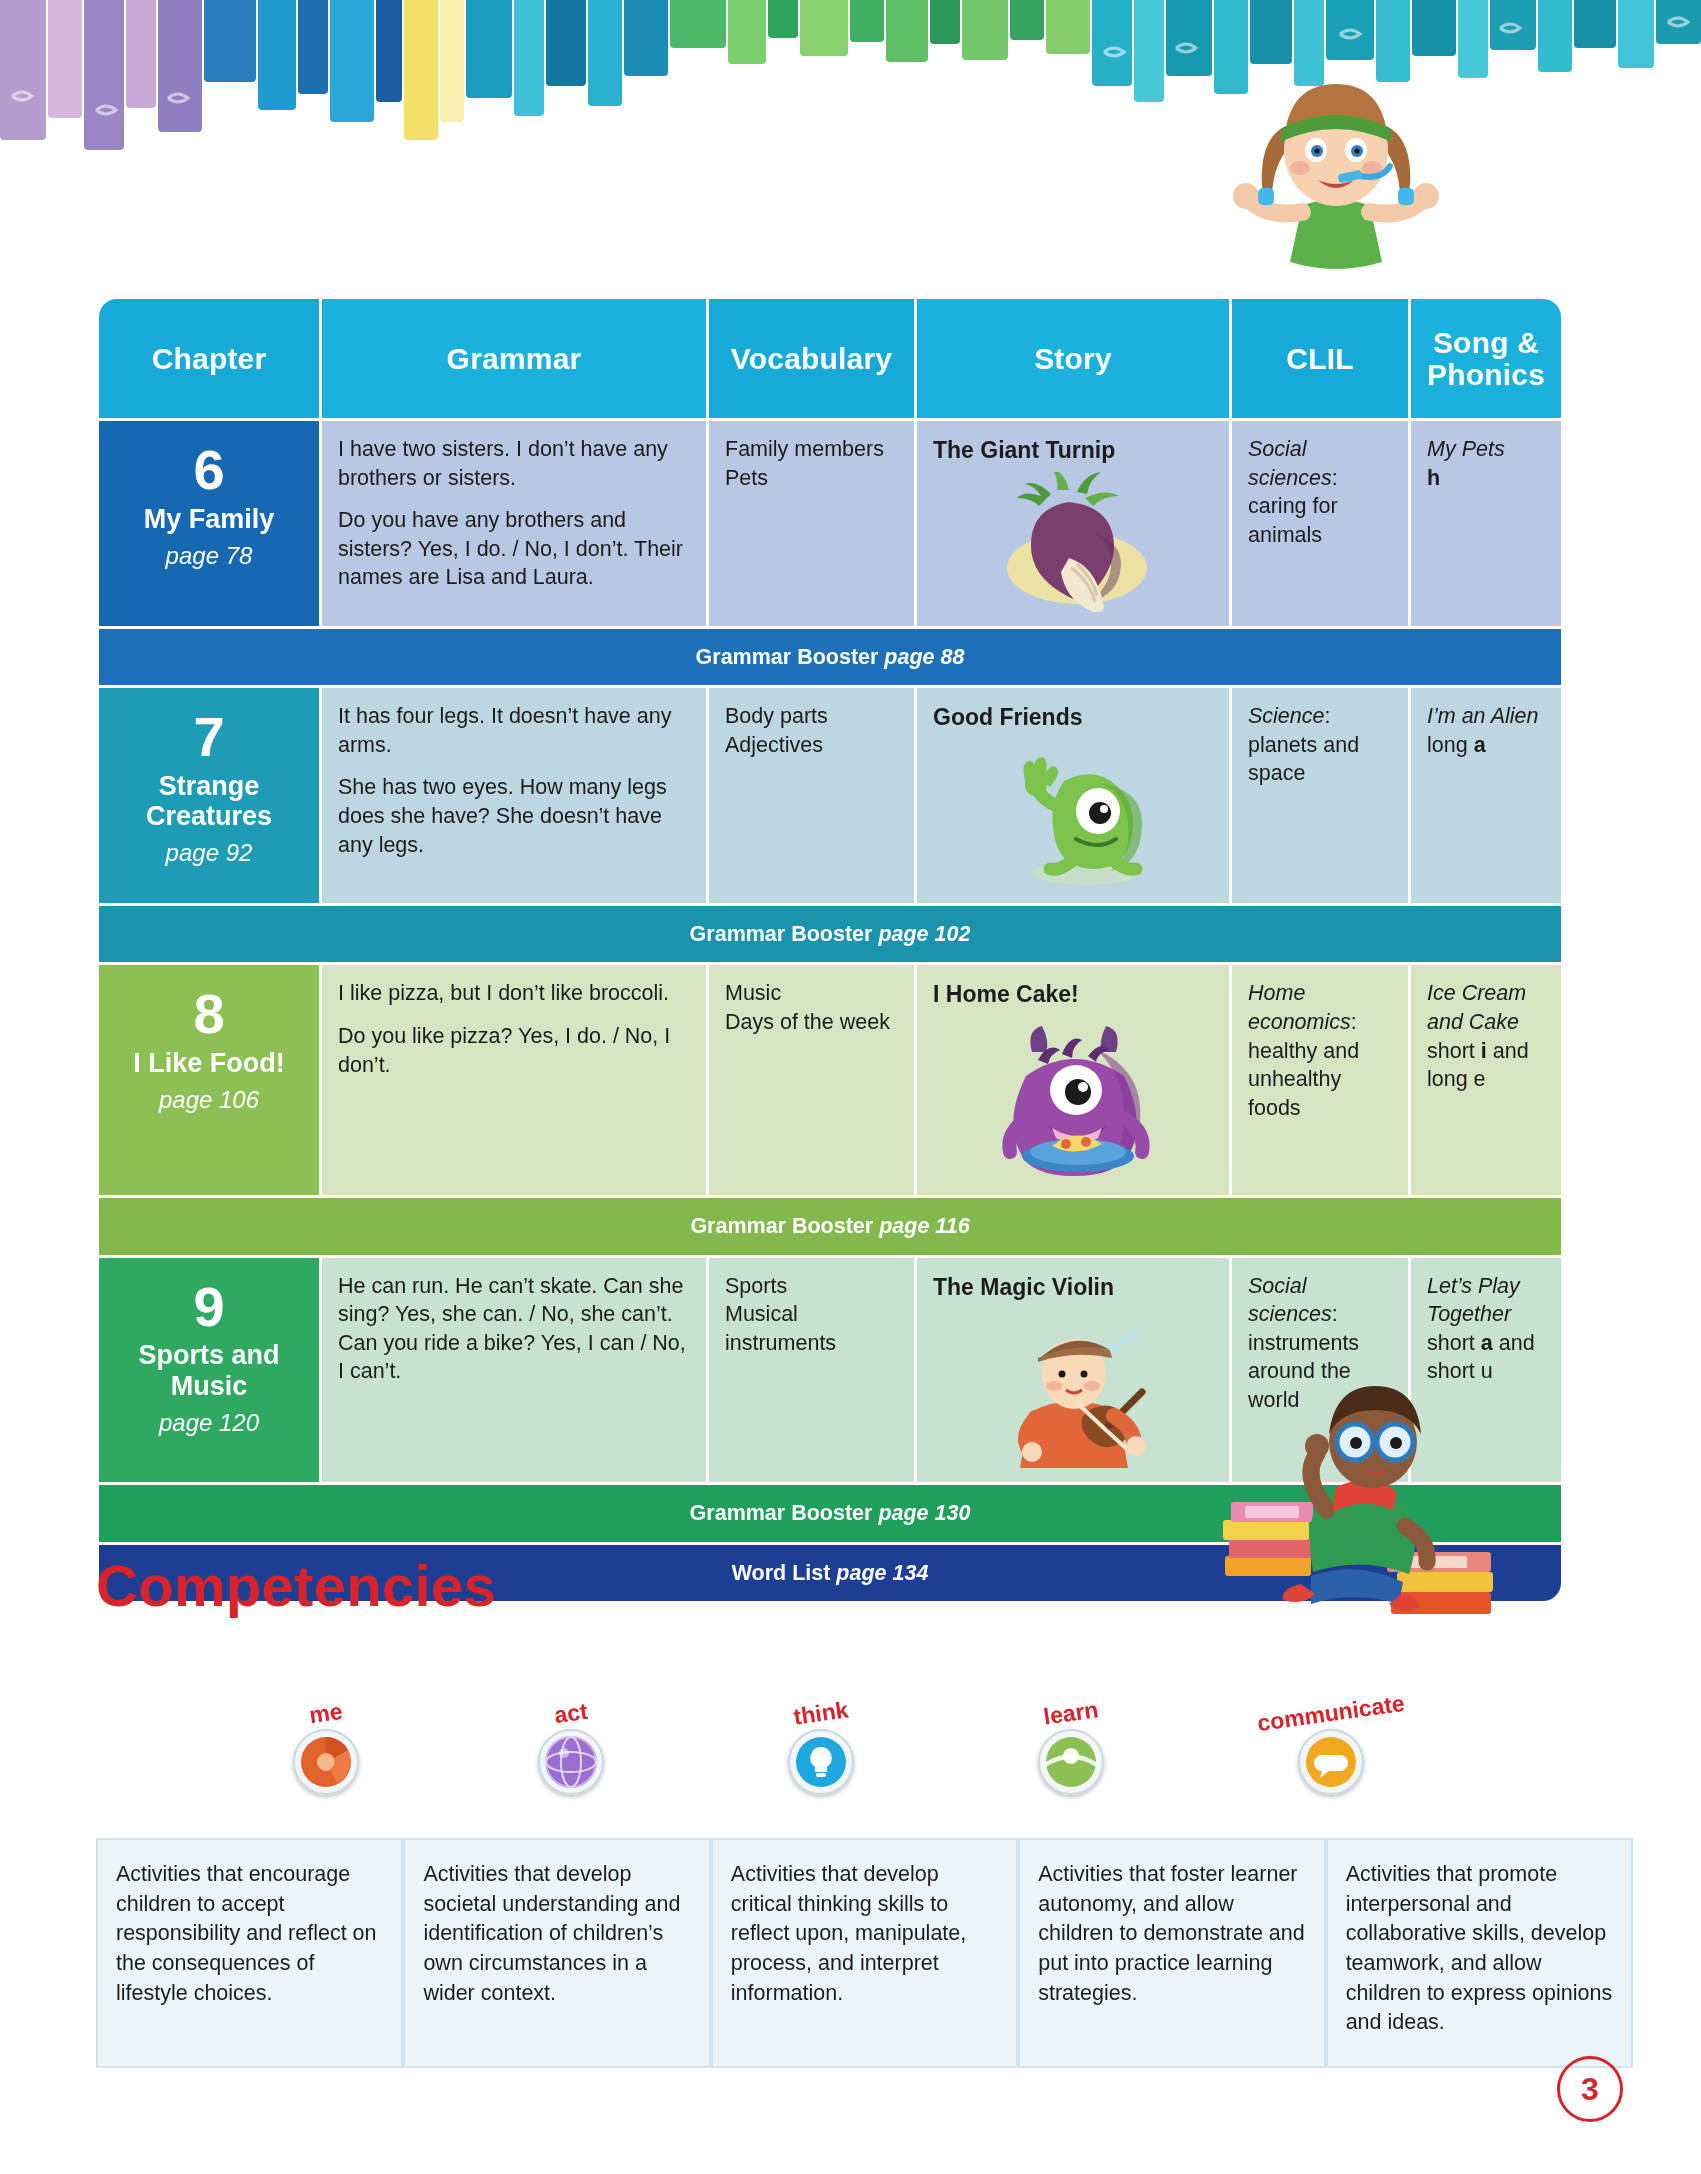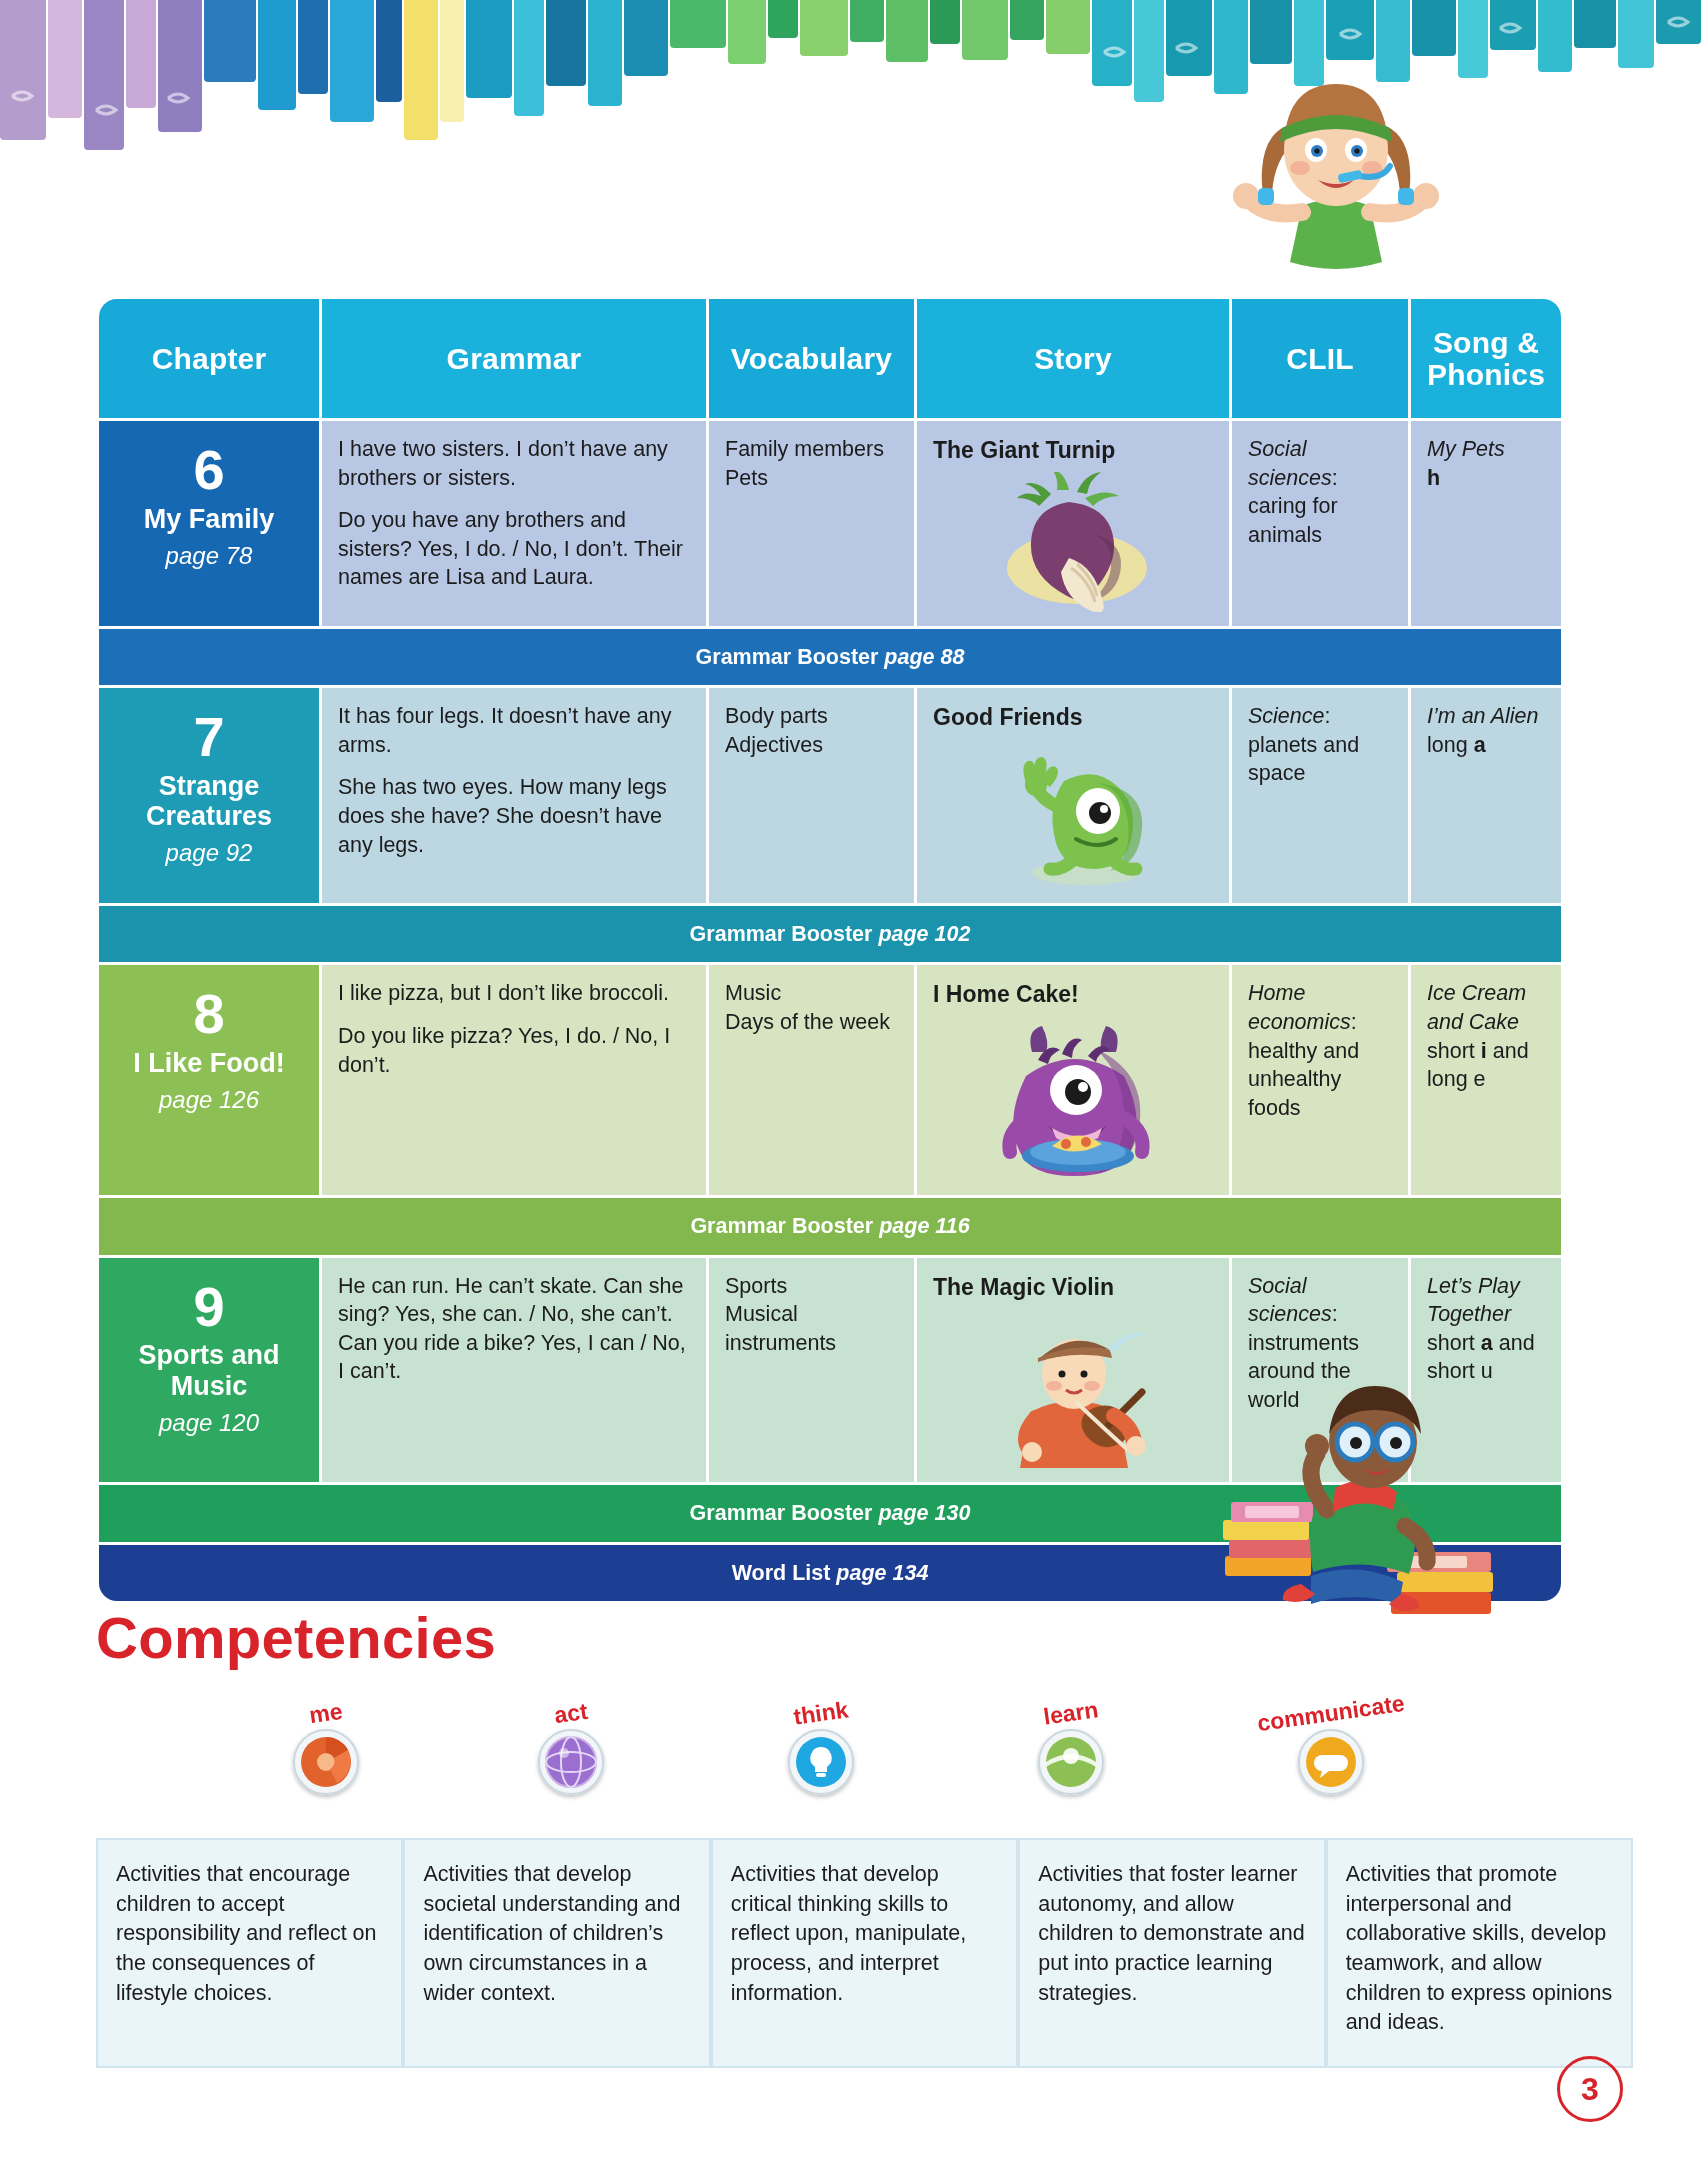--- a/index.html
+++ b/index.html
@@ -131,21 +131,21 @@
   }
   .wordlist-row td .pg { font-style: italic; }
 
   
   .story-img { display: block; margin: 4px auto 0; }
 
   
   .comp-title {
     position: absolute;
     left: 96px;
-    top: 1604px;
+    top: 1552px;
     font-size: 58px;
     font-weight: bold;
     color: #d8232a;
     letter-spacing: .3px;
   }
   .comp-icons {
     position: absolute;
     left: 96px;
     top: 1700px;
     width: 1400px;
@@ -438,21 +438,21 @@
         <td class="c7-bar" colspan="6">
           <span>Grammar Booster</span>
           <span class="pg">page 102</span>
         </td>
       </tr>
 
       <tr>
         <td class="chap-cell c8-num">
           <div class="chap-num">8</div>
           <div class="chap-title">I Like Food!</div>
-          <div class="chap-page">page 126</div>
+          <div class="chap-page">page 106</div>
         </td>
         <td class="c8-body">
           <p class="g">I like pizza, but I don’t like broccoli.</p>
           <p class="g">Do you like pizza? Yes, I do. / No, I don’t.</p>
         </td>
         <td class="c8-body">
           <p class="v">Music</p>
           <p class="v">Days of the week</p>
         </td>
         <td class="c8-body">

